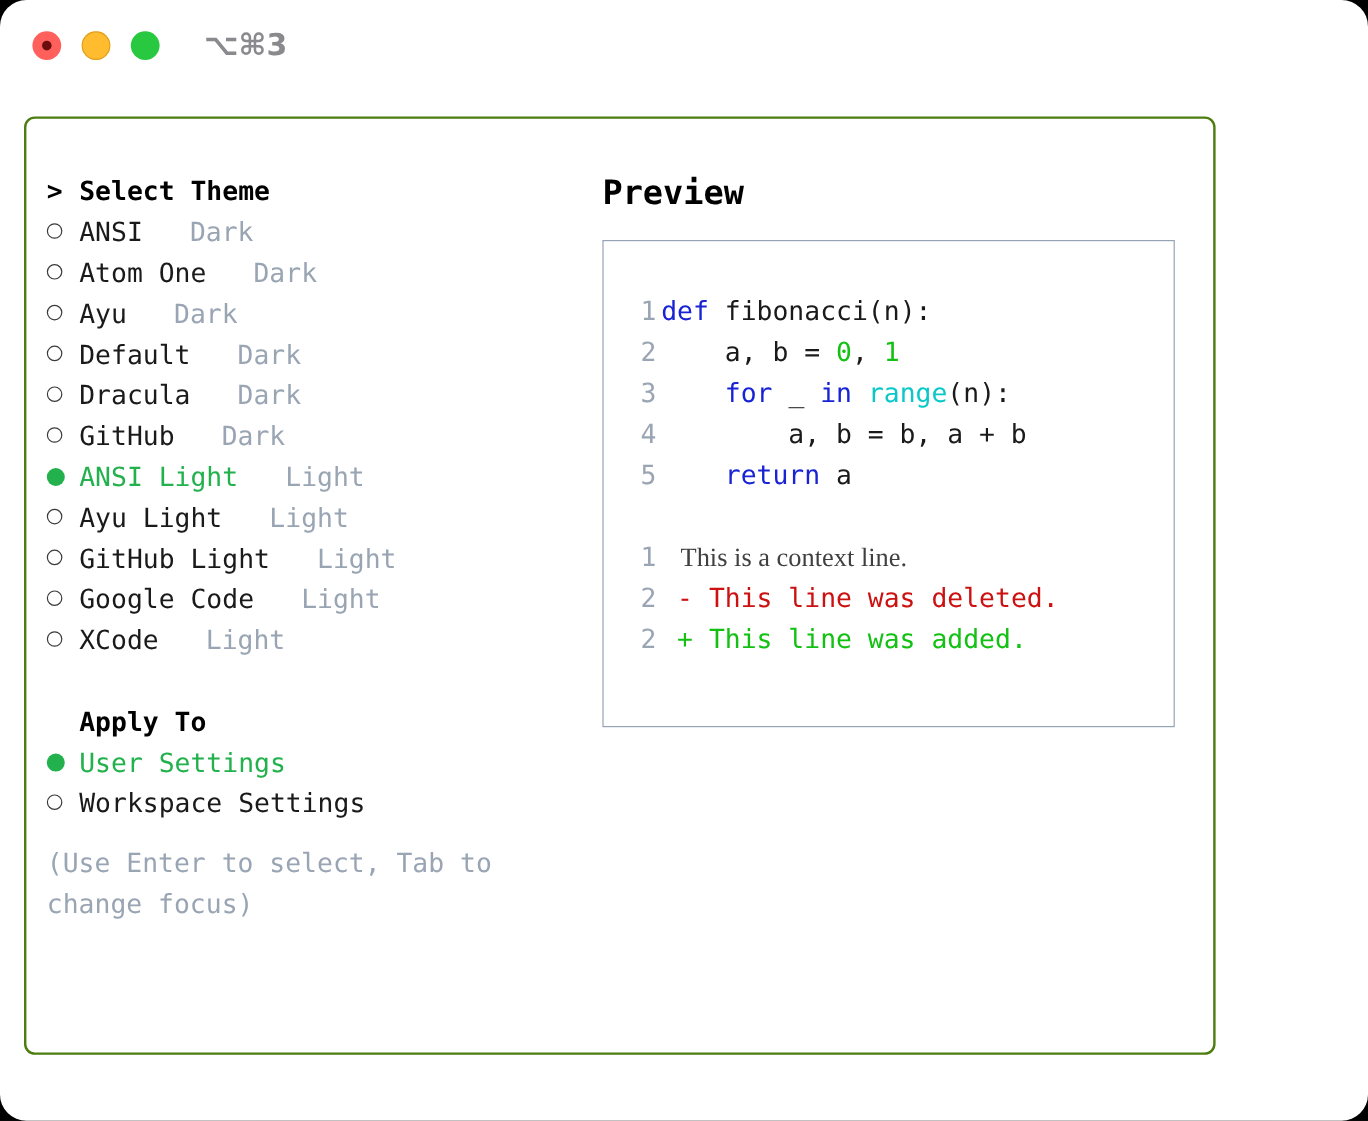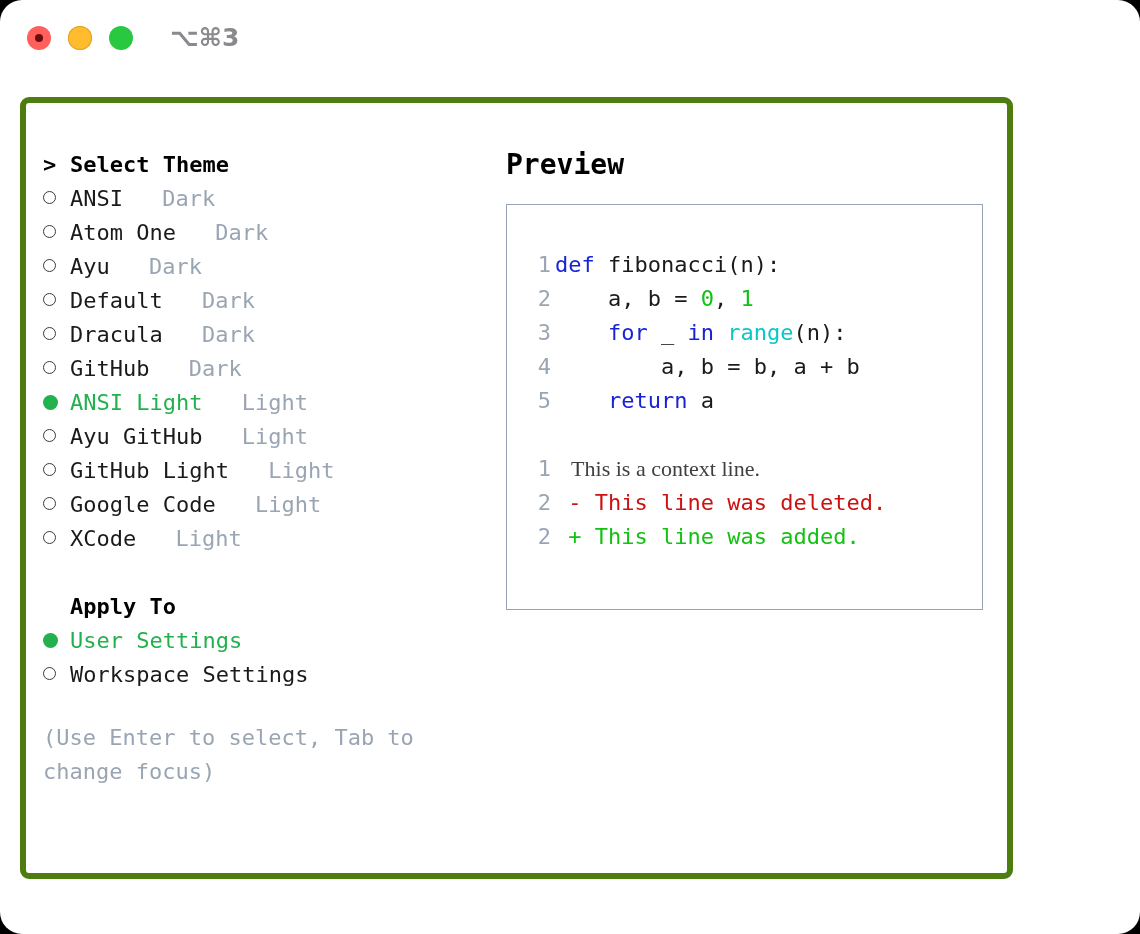--- a/index.html
+++ b/index.html
@@ -73,21 +73,21 @@
     line-height: 32px;
   }
 
   
   .panel {
     position: absolute;
     left: 20px;
     top: 97px;
     width: 993px;
     height: 782px;
-    border: 6px solid #4d7c0f;
+    border: 2px solid #4d7c0f;
     border-radius: 9px;
     box-sizing: border-box;
     background: #ffffff;
   }
 
   
   .left-col {
     position: absolute;
     left: 17px;
     top: 45px;
@@ -147,21 +147,21 @@
     box-sizing: border-box;
   }
 
   .label        { color: #1a1a1a; }
   .label.sel    { color: #22b14c; }
   .kind         { color: #9aa5b4; margin-left: 26px; }
 
   .spacer-row { height: 34px; }
 
   .hint {
-    margin-top: 29px;
+    margin-top: 16px;
     font-size: 22px;
     line-height: 34px;
     color: #9aa5b4;
     width: 400px;
   }
 
   
   .right-col {
     position: absolute;
     left: 480px;
@@ -229,21 +229,21 @@
       <div class="row section-title"><span class="marker">&gt;</span><span>Select Theme</span></div>
 
       <div id="theme-list">
           <div class="row"><span class="bullet-ring"></span><span class="label">ANSI</span><span class="kind"> Dark</span></div>
           <div class="row"><span class="bullet-ring"></span><span class="label">Atom One</span><span class="kind"> Dark</span></div>
           <div class="row"><span class="bullet-ring"></span><span class="label">Ayu</span><span class="kind"> Dark</span></div>
           <div class="row"><span class="bullet-ring"></span><span class="label">Default</span><span class="kind"> Dark</span></div>
           <div class="row"><span class="bullet-ring"></span><span class="label">Dracula</span><span class="kind"> Dark</span></div>
           <div class="row"><span class="bullet-ring"></span><span class="label">GitHub</span><span class="kind"> Dark</span></div>
           <div class="row"><span class="bullet-dot"></span><span class="label sel">ANSI Light</span><span class="kind"> Light</span></div>
-          <div class="row"><span class="bullet-ring"></span><span class="label">Ayu GitHub</span><span class="kind"> Light</span></div>
+          <div class="row"><span class="bullet-ring"></span><span class="label">Ayu Light</span><span class="kind"> Light</span></div>
           <div class="row"><span class="bullet-ring"></span><span class="label">GitHub Light</span><span class="kind"> Light</span></div>
           <div class="row"><span class="bullet-ring"></span><span class="label">Google Code</span><span class="kind"> Light</span></div>
           <div class="row"><span class="bullet-ring"></span><span class="label">XCode</span><span class="kind"> Light</span></div>
         </div>
 
       <div class="spacer-row"></div>
 
       <div class="row section-title"><span class="marker"></span><span>Apply To</span></div>
 
       <div id="apply-list">

